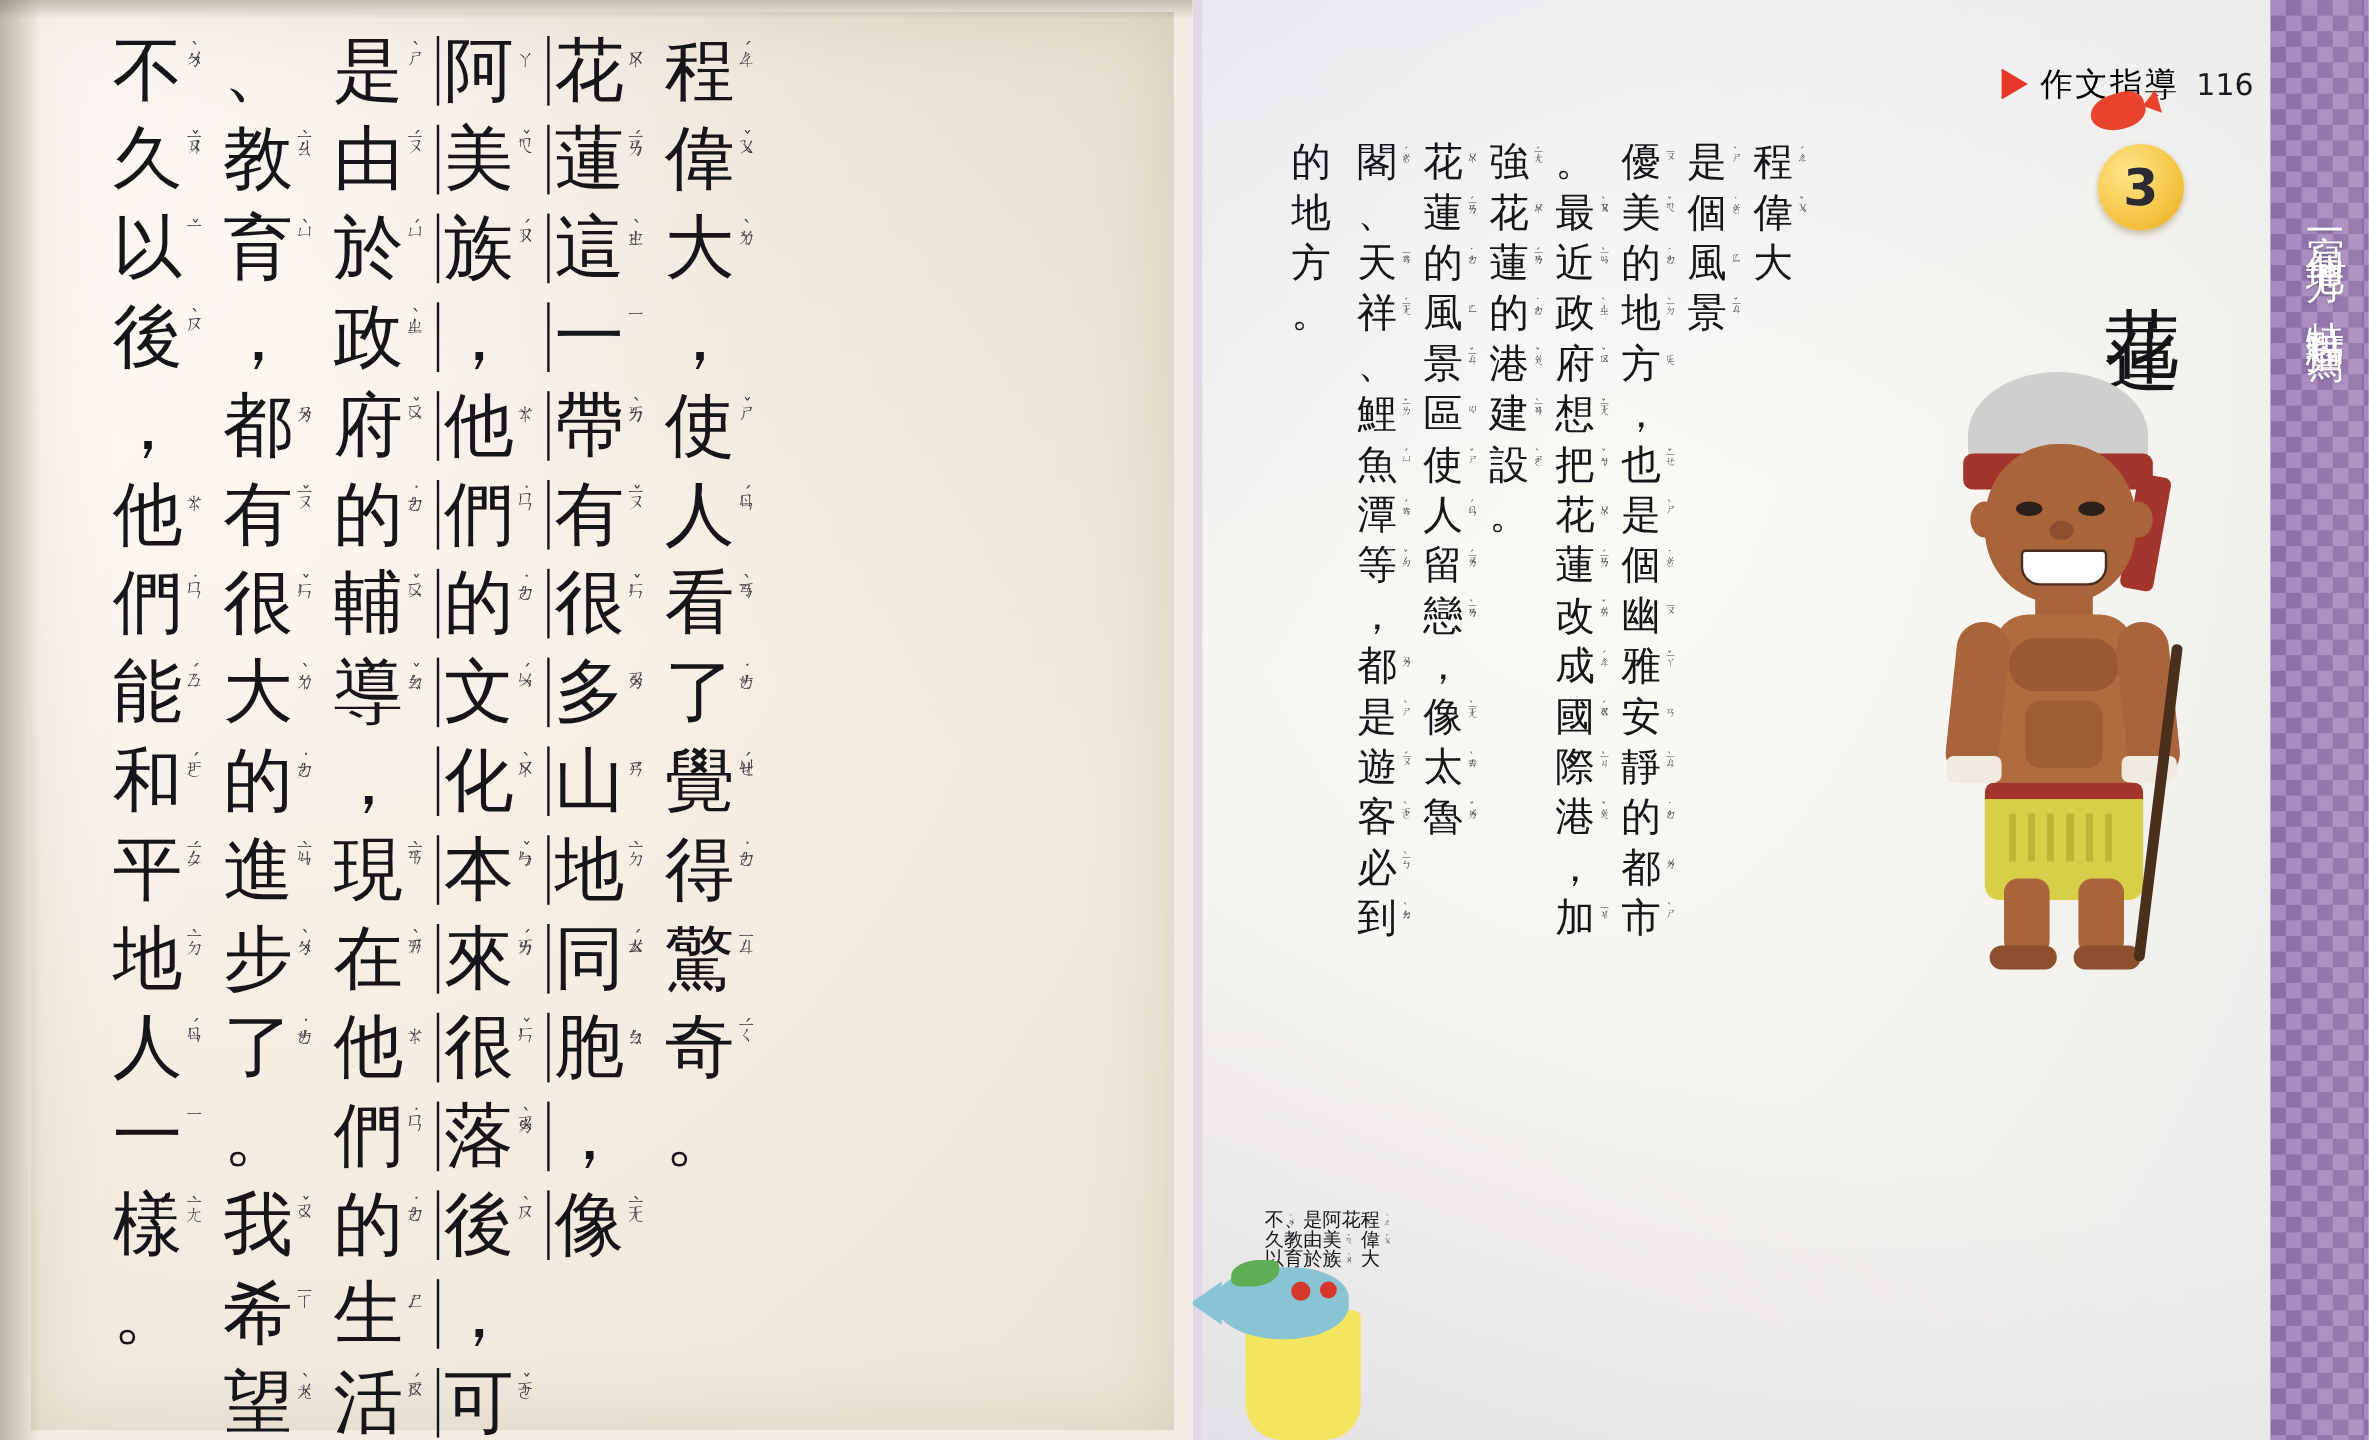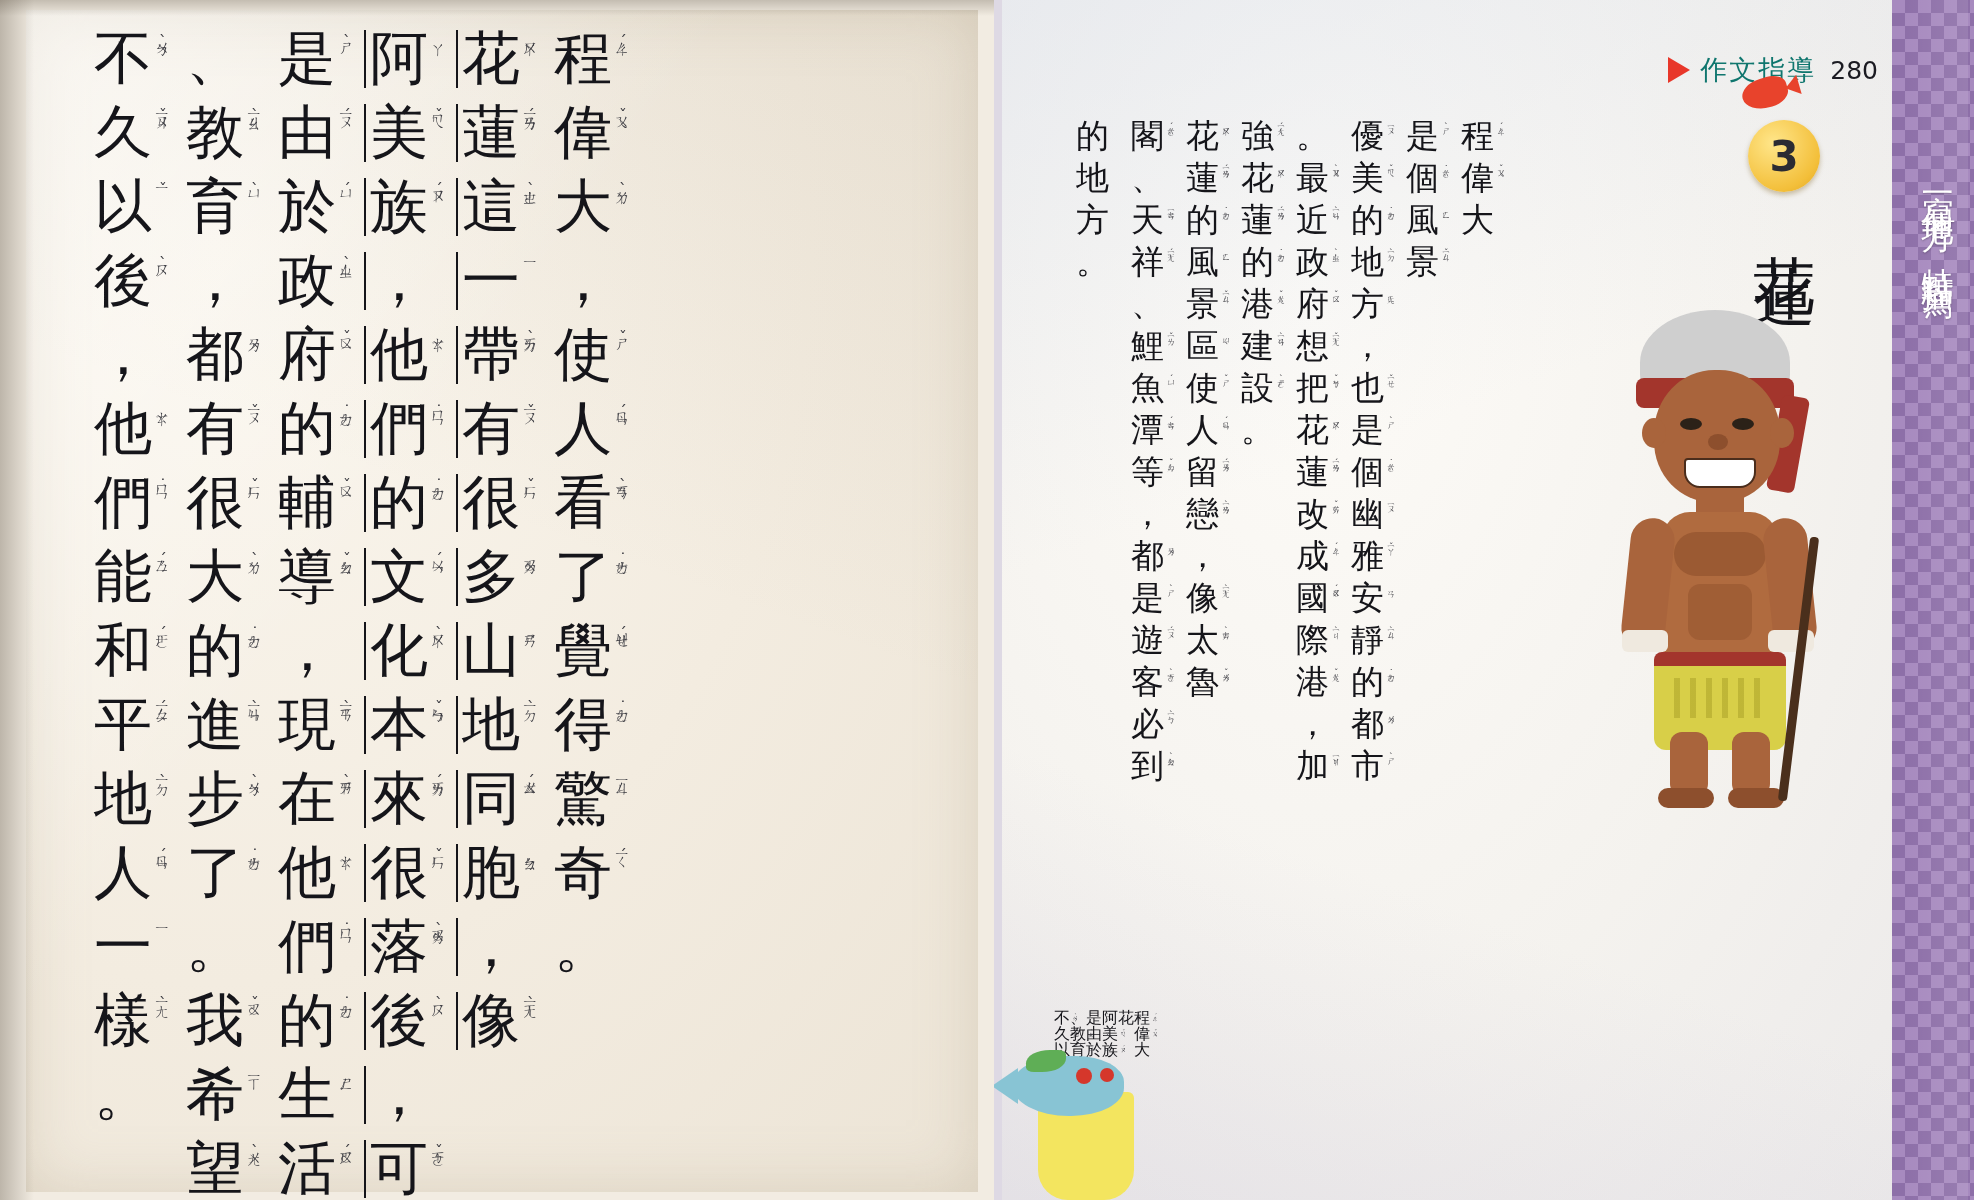--- a/index.html
+++ b/index.html
@@ -171,21 +171,21 @@
     gap: 10px;
   }
   .hdr-tri {
     width: 0; height: 0;
     border-left: 22px solid #e8372a;
     border-top: 13px solid transparent;
     border-bottom: 13px solid transparent;
   }
   .hdr-label {
     font-size: 27px;
-    color: #0f766e;
+    color: #000000;
     letter-spacing: 2px;
     font-family: "Liberation Serif", serif;
   }
   .hdr-page {
     font-size: 25px;
     color: #1b1b22;
     font-family: "DejaVu Sans", sans-serif;
     margin-left: 4px;
   }
 
@@ -474,21 +474,21 @@
     <div class="paper-right"></div>
 
     <div class="side-tab">
       <div class="side-tab-inner"></div>
       <div class="side-tab-text">寫一個地方—特點描寫</div>
     </div>
 
     <div class="hdr">
       <div class="hdr-tri"></div>
       <div class="hdr-label">作文指導</div>
-      <div class="hdr-page">280</div>
+      <div class="hdr-page">116</div>
     </div>
 
     <div class="title-block">
       <div class="badge">
         <div class="badge-fish"></div>
         <span>3</span>
       </div>
       <div class="title-text">花蓮</div>
     </div>
 

